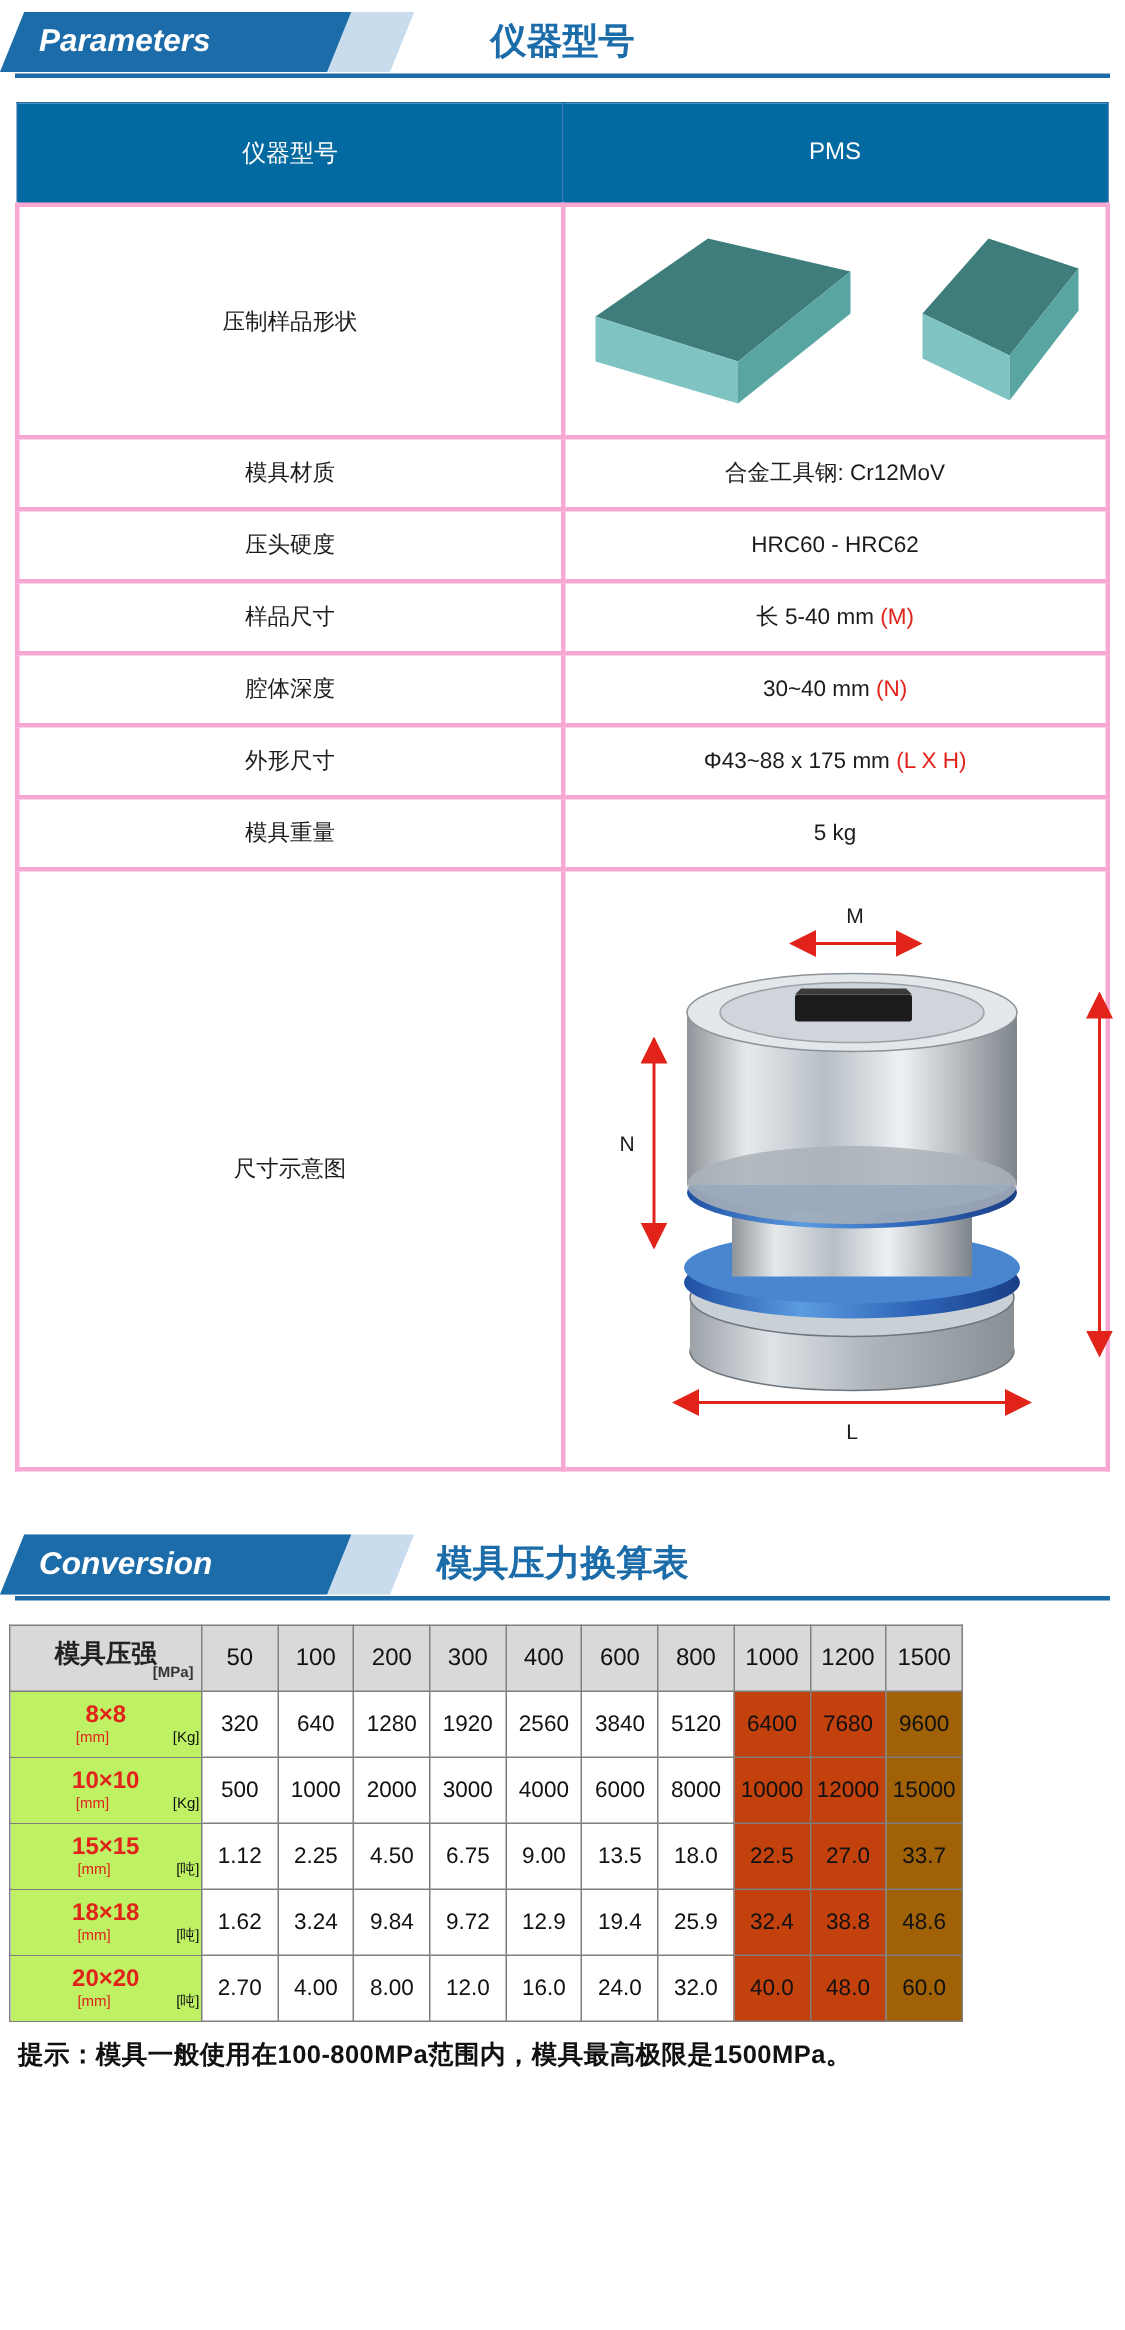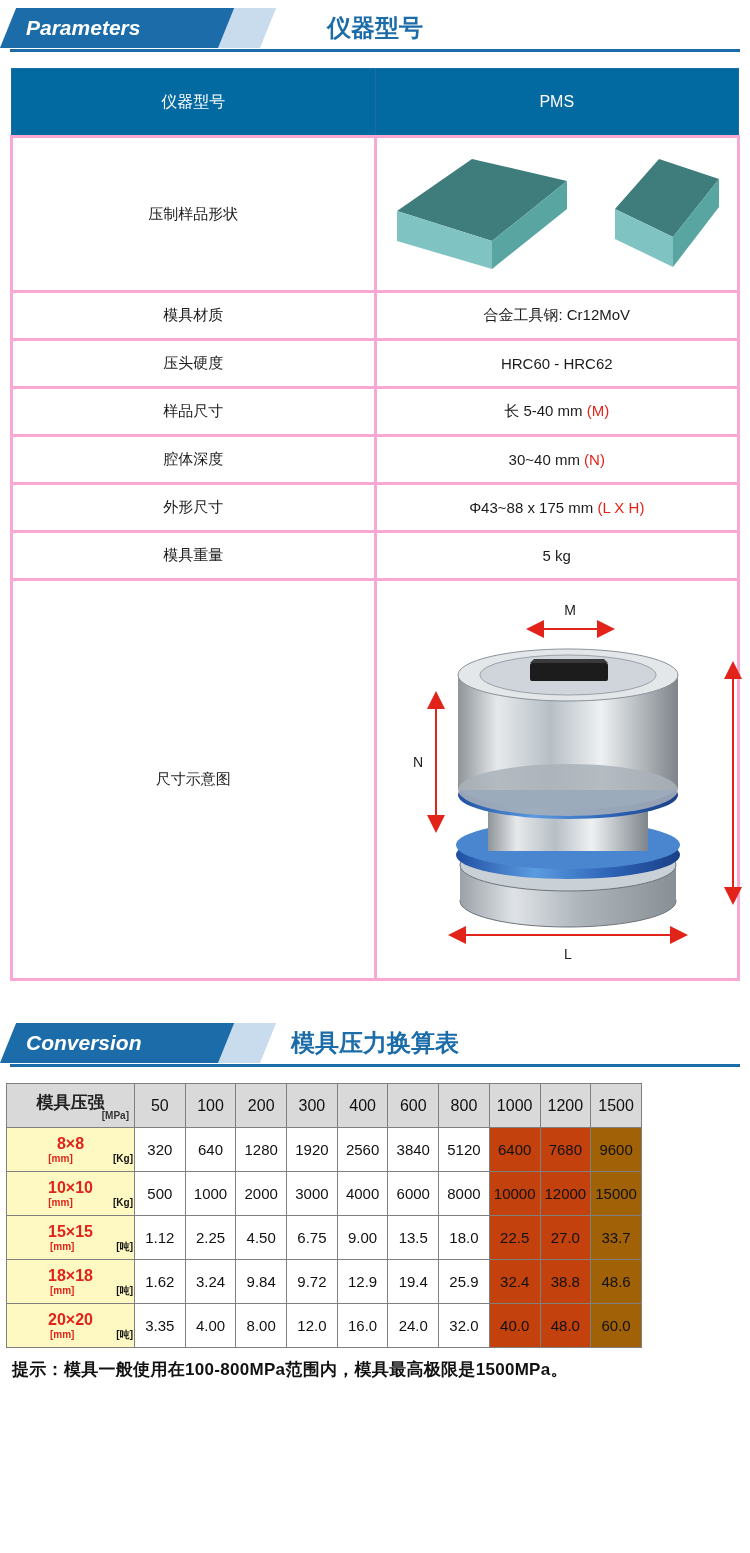--- a/index.html
+++ b/index.html
@@ -133,31 +133,31 @@
   }
   table.conv thead th.corner .unit {
     display: block;
     font-size: 10px;
     text-align: right;
     padding-right: 4px;
     color: #333;
     margin-top: -4px;
   }
   table.conv tbody th.rowhead {
-    background: #fef9c3;
+    background: #bef264;
     font-weight: bold;
     color: #e2231a;
     font-size: 16px;
     position: relative;
   }
   table.conv tbody th.rowhead .sub {
     display: block;
     font-size: 10px;
     color: #e2231a;
-    font-weight: bold;
+    font-weight: normal;
     line-height: 11px;
   }
   table.conv tbody th.rowhead .sub .right {
     float: right;
     color: #111;
   }
   td.hl-yellow { background: #c2410c; }
   td.hl-red { background: #a16207; color: #ffffff; }
 
   .note {
@@ -431,21 +431,21 @@
     </tr>
 
     <tr>
       <th class="rowhead">
         <span>20×20</span>
         <span class="sub">
           <span>[mm]</span>
           <span class="right">[吨]</span>
         </span>
       </th>
-      <td>3.35</td>
+      <td>2.70</td>
       <td>4.00</td>
       <td>8.00</td>
       <td>12.0</td>
       <td>16.0</td>
       <td>24.0</td>
       <td>32.0</td>
       <td class="hl-yellow">40.0</td>
       <td class="hl-yellow">48.0</td>
       <td class="hl-red">60.0</td>
     </tr>

